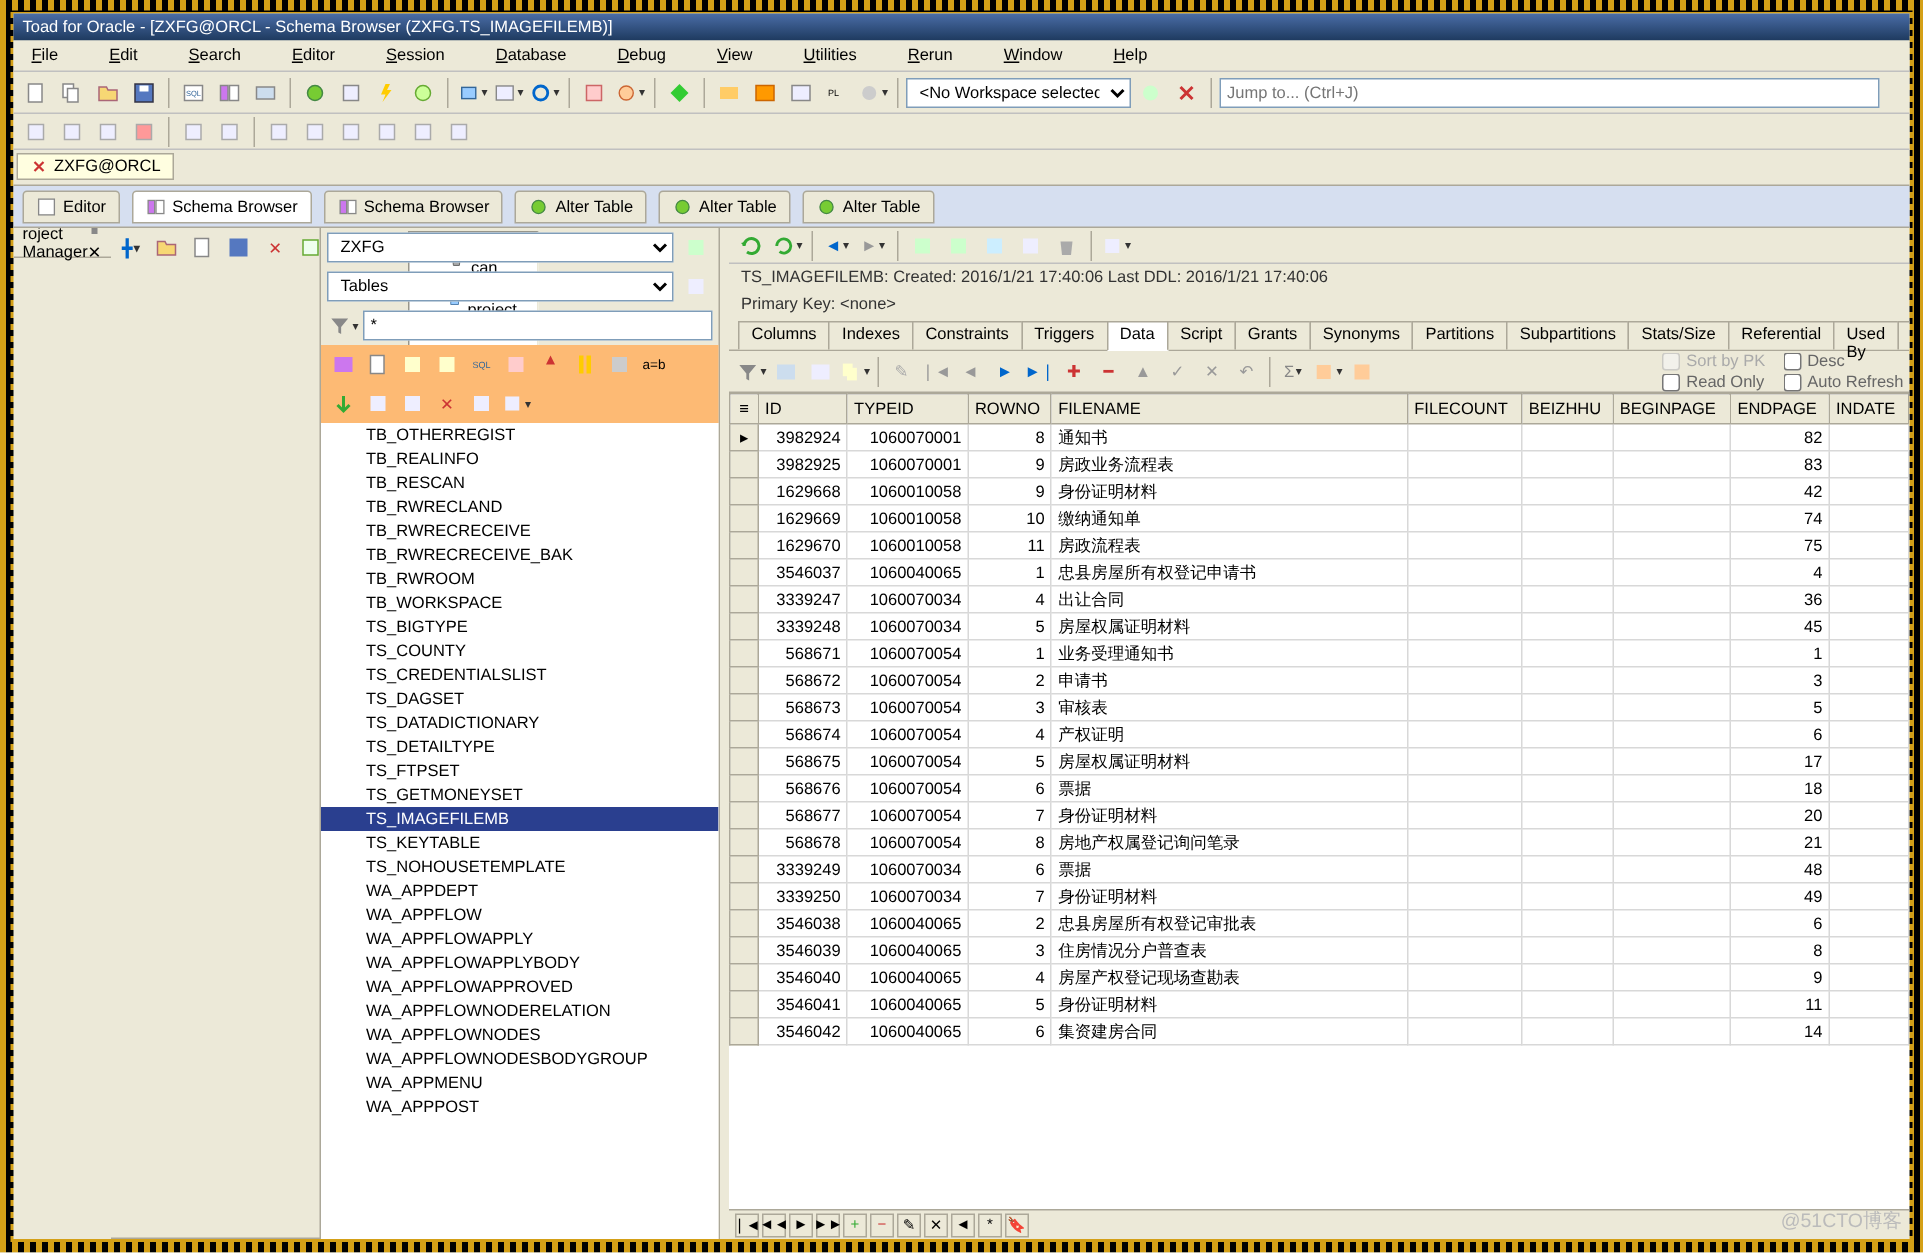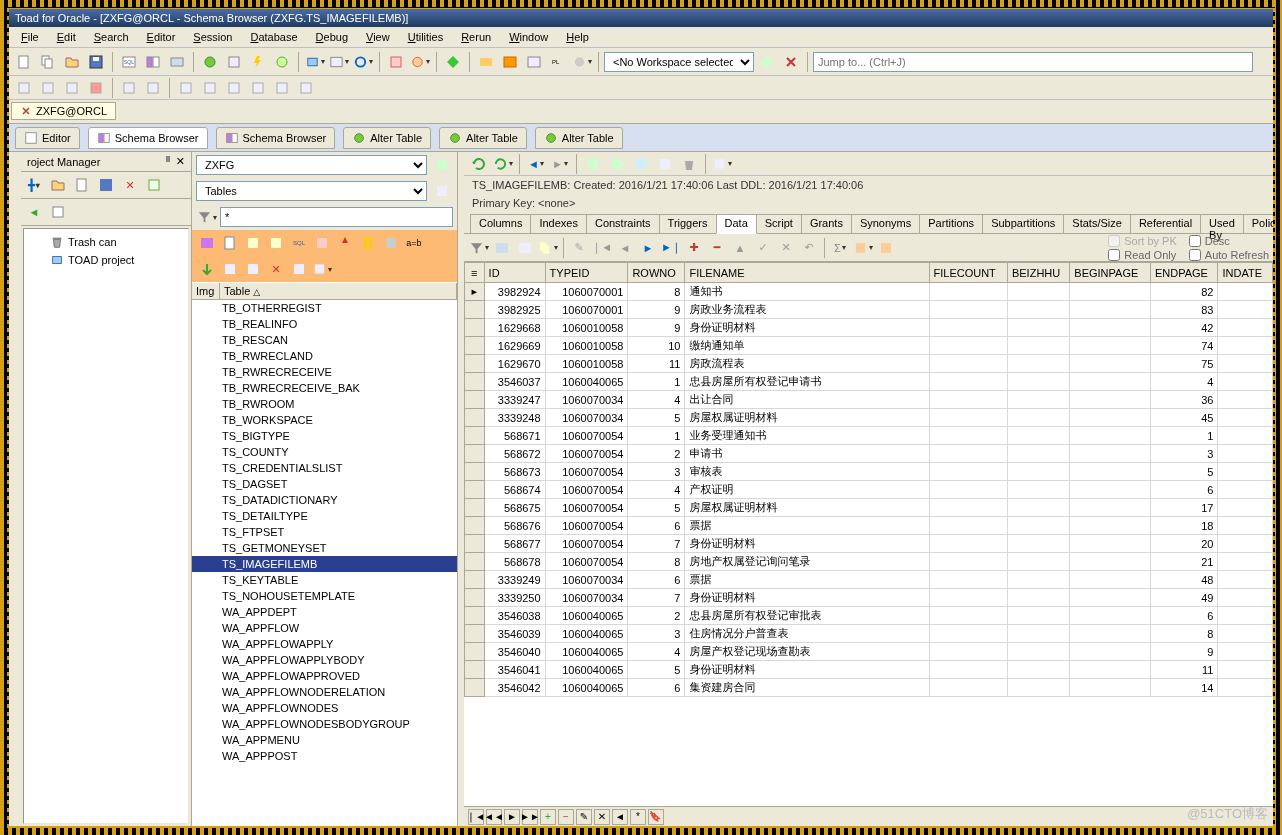--- a/index.html
+++ b/index.html
@@ -1,36 +1,36 @@
 <!DOCTYPE html>
 <html><head>
 <meta charset="utf-8">
 <style>
 * { box-sizing: border-box; margin: 0; padding: 0; }
 body { font-family: Tahoma, "Microsoft YaHei", sans-serif; font-size: 11px; background: #ece9d8; color: #000; overflow: hidden; width: 1282px; height: 835px; position: relative; }
 .frame-border { position: absolute; inset: 0; background: repeating-linear-gradient(90deg, #d4a017 0 4px, #000 4px 8px); padding: 7px; }
 .frame-border2 { background: repeating-linear-gradient(0deg, #d4a017 0 4px, #000 4px 8px); width: 100%; height: 100%; padding: 2px; }
 .app { background: #ece9d8; width: 100%; height: 100%; display: flex; flex-direction: column; }
 .titlebar { background: linear-gradient(#4a6da7, #1e3a5f); color: #fff; padding: 2px 6px; font-size: 11px; height: 18px; display: flex; align-items: center; }
-.menubar { background: #ece9d8; padding: 2px 4px; display: flex; gap: 2px; border-bottom: 1px solid #c0c0c0; text-align: center; }
+.menubar { background: #ece9d8; padding: 2px 4px; display: flex; gap: 18px; border-bottom: 1px solid #c0c0c0; text-align: center; }
 .menubar span { padding: 2px 8px; cursor: default; }
 .menubar span u { text-decoration: underline; }
 .toolbar { background: #ece9d8; padding: 2px 4px; display: flex; align-items: center; gap: 2px; border-bottom: 1px solid #c0c0c0; height: 28px; }
 .tbtn { width: 22px; height: 22px; display: inline-flex; align-items: center; justify-content: center; cursor: pointer; border: 1px solid transparent; }
 .tbtn svg { width: 16px; height: 16px; }
 .sep { width: 1px; height: 20px; background: #aca899; margin: 0 3px; }
 .combo { background: #fff; border: 1px solid #7f9db9; height: 20px; font-size: 11px; padding: 1px 4px; }
 .input-jump { background: #fff; border: 1px solid #7f9db9; height: 20px; width: 440px; padding: 1px 4px; color: #999; font-size: 11px; }
 .conn-tab { background: #ece9d8; padding: 2px; border-bottom: 1px solid #aca899; height: 24px; }
 .conn-tab .tab { background: #fffee0; border: 1px solid #aca899; padding: 2px 8px; display: inline-flex; align-items: center; gap: 4px; }
 .doc-tabs { background: #d6dff0; padding: 3px 6px; display: flex; gap: 8px; border-bottom: 1px solid #aca899; height: 28px; align-items: center; }
 .doc-tab { background: #ece9d8; border: 1px solid #aca899; padding: 3px 8px; display: inline-flex; align-items: center; gap: 4px; border-radius: 3px 3px 0 0; }
 .doc-tab.active { background: #fff; }
 .main { flex: 1; display: flex; overflow: hidden; }
-.panel-left { width: 183px; border-right: 1px solid #aca899; display: flex; flex-direction: column; padding-left: 12px; }
+.panel-left { width: 205px; border-right: 1px solid #aca899; display: flex; flex-direction: row; }
 .panel-mid { width: 266px; border-right: 1px solid #aca899; display: flex; flex-direction: column; position: relative; }
 .panel-right { flex: 1; display: flex; flex-direction: column; overflow: hidden; }
 .panel-header { background: #ece9d8; border-bottom: 1px solid #aca899; padding: 3px 6px; display: flex; justify-content: space-between; align-items: center; height: 20px; }
 .pm-tb { display: flex; gap: 2px; padding: 2px; border-bottom: 1px solid #aca899; }
 .tree { padding: 4px 6px; flex: 1; background: #fff; border: 1px inset #ece9d8; margin: 2px; }
 .tree-item { padding: 2px 2px 2px 20px; display: flex; align-items: center; gap: 4px; }
 .combo-row { padding: 2px 4px; display: flex; align-items: center; gap: 4px; }
 .combo-row select { flex: 1; }
 .filter-row { display: flex; align-items: center; gap: 2px; padding: 2px 4px; }
 .filter-row input { flex: 1; }
@@ -499,24 +499,20 @@
                   <rect x="3" y="3" width="10" height="10" fill="#eef"></rect>
                 </svg>
               </span>
       <span class="tbtn">
                 <svg viewBox="0 0 16 16">
                   <rect x="3" y="3" width="10" height="10" fill="#eef"></rect>
                 </svg>
                 <span class="drop-arrow">▾</span>
               </span>
     </div>
-    <div class="table-list-head">
-      <div class="th-cell" style="width:28px">Img</div>
-      <div class="th-cell" style="flex:1"><span>Table</span> <span style="font-size:9px">△</span></div>
-    </div>
     <div class="table-list" id="table-list">
               <div class="tl-row">TB_OTHERREGIST</div>
               <div class="tl-row">TB_REALINFO</div>
               <div class="tl-row">TB_RESCAN</div>
               <div class="tl-row">TB_RWRECLAND</div>
               <div class="tl-row">TB_RWRECRECEIVE</div>
               <div class="tl-row">TB_RWRECRECEIVE_BAK</div>
               <div class="tl-row">TB_RWROOM</div>
               <div class="tl-row">TB_WORKSPACE</div>
               <div class="tl-row">TS_BIGTYPE</div>

